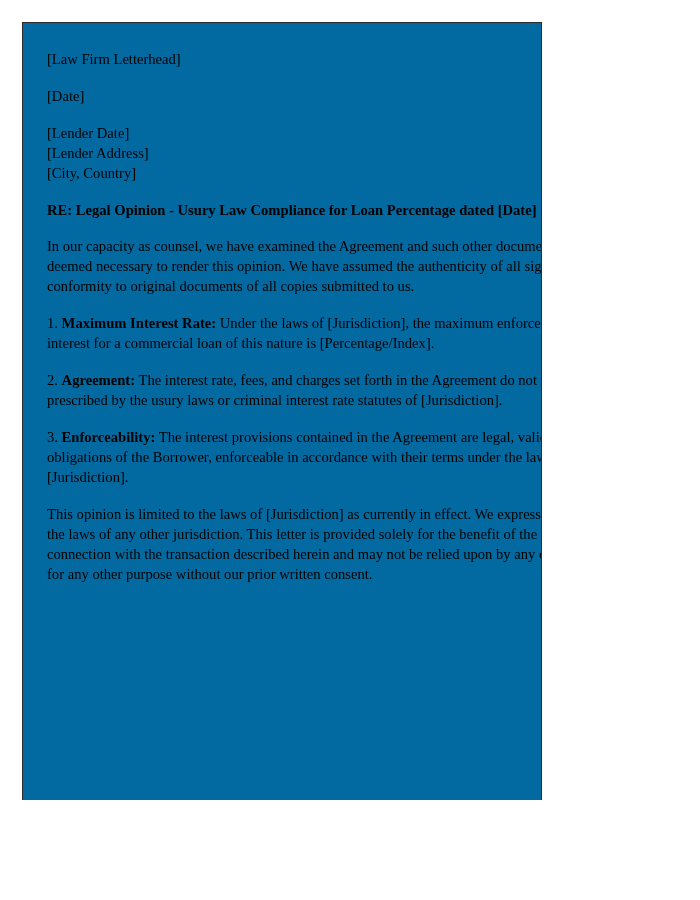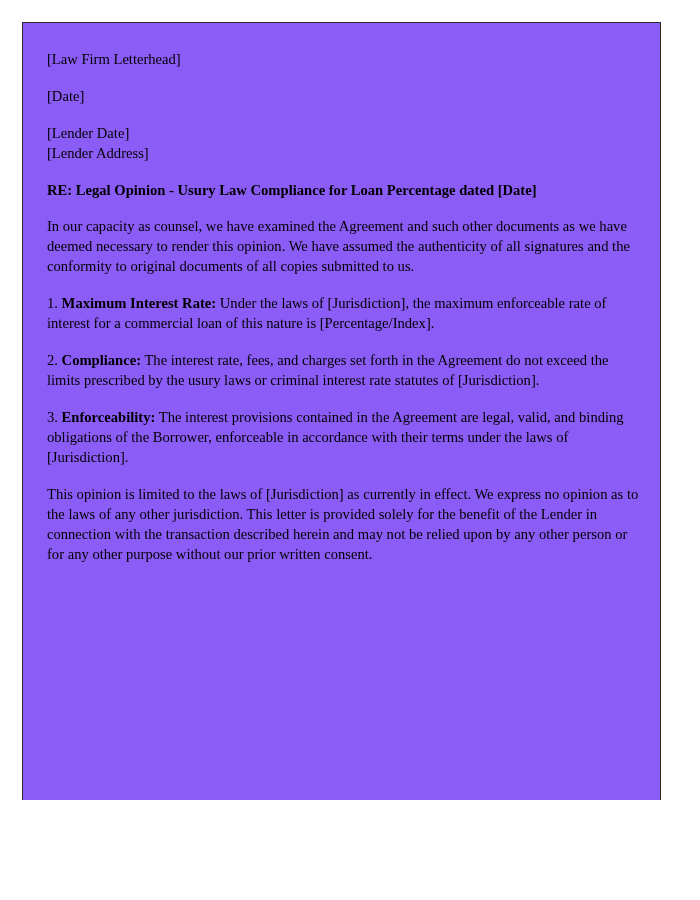--- a/index.html
+++ b/index.html
@@ -11,27 +11,27 @@
     width: 700px;
     height: 900px;
     overflow: hidden;
     font-family: "Liberation Serif", "DejaVu Serif", serif;
     color: #000000;
   }
   .page {
     position: absolute;
     left: 22px;
     top: 22px;
-    width: 639px;
+    width: 520px;
     height: 778px;
     border-left: 1.5px solid #2b2b2b;
     border-top: 1.5px solid #2b2b2b;
     border-right: 1.5px solid #2b2b2b;
     border-bottom: none;
-    background: #8b5cf6;
+    background: #0369a1;
     box-sizing: border-box;
     overflow: hidden;
   }
   .doc-body {
     position: absolute;
     left: 24px;
     top: 26px;
     width: 595px;
     font-size: 14.6px;
     line-height: 20px;
@@ -65,32 +65,33 @@
 <div class="page">
   <div class="doc-body">
 
     <p class="block">[Law Firm Letterhead]</p>
 
     <p class="block">[Date]</p>
 
     <div class="addr-group">
       <p class="addr-line">[Lender Date]</p>
       <p class="addr-line">[Lender Address]</p>
+      <p class="addr-line">[City, Country]</p>
     </div>
 
     <p class="heading">RE: Legal Opinion - Usury Law Compliance for Loan Percentage dated [Date]</p>
 
 
 
     <p class="block">In our capacity as counsel, we have examined the Agreement and such other documents as we have deemed necessary to render this opinion. We have assumed the authenticity of all signatures and the conformity to original documents of all copies submitted to us.</p>
 
 
     <p class="block"><span>1.</span> <span class="lead">Maximum Interest Rate:</span> <span>Under the laws of [Jurisdiction], the maximum enforceable rate of interest for a commercial loan of this nature is [Percentage/Index].</span></p>
 
-    <p class="block"><span>2.</span> <span class="lead">Compliance:</span> <span>The interest rate, fees, and charges set forth in the Agreement do not exceed the limits prescribed by the usury laws or criminal interest rate statutes of [Jurisdiction].</span></p>
+    <p class="block"><span>2.</span> <span class="lead">Agreement:</span> <span>The interest rate, fees, and charges set forth in the Agreement do not exceed the limits prescribed by the usury laws or criminal interest rate statutes of [Jurisdiction].</span></p>
 
     <p class="block"><span>3.</span> <span class="lead">Enforceability:</span> <span>The interest provisions contained in the Agreement are legal, valid, and binding obligations of the Borrower, enforceable in accordance with their terms under the laws of [Jurisdiction].</span></p>
 
 
     <p class="block">This opinion is limited to the laws of [Jurisdiction] as currently in effect. We express no opinion as to the laws of any other jurisdiction. This letter is provided solely for the benefit of the Lender in connection with the transaction described herein and may not be relied upon by any other person or for any other purpose without our prior written consent.</p>
 
   </div>
 </div>
 
 </body></html>

